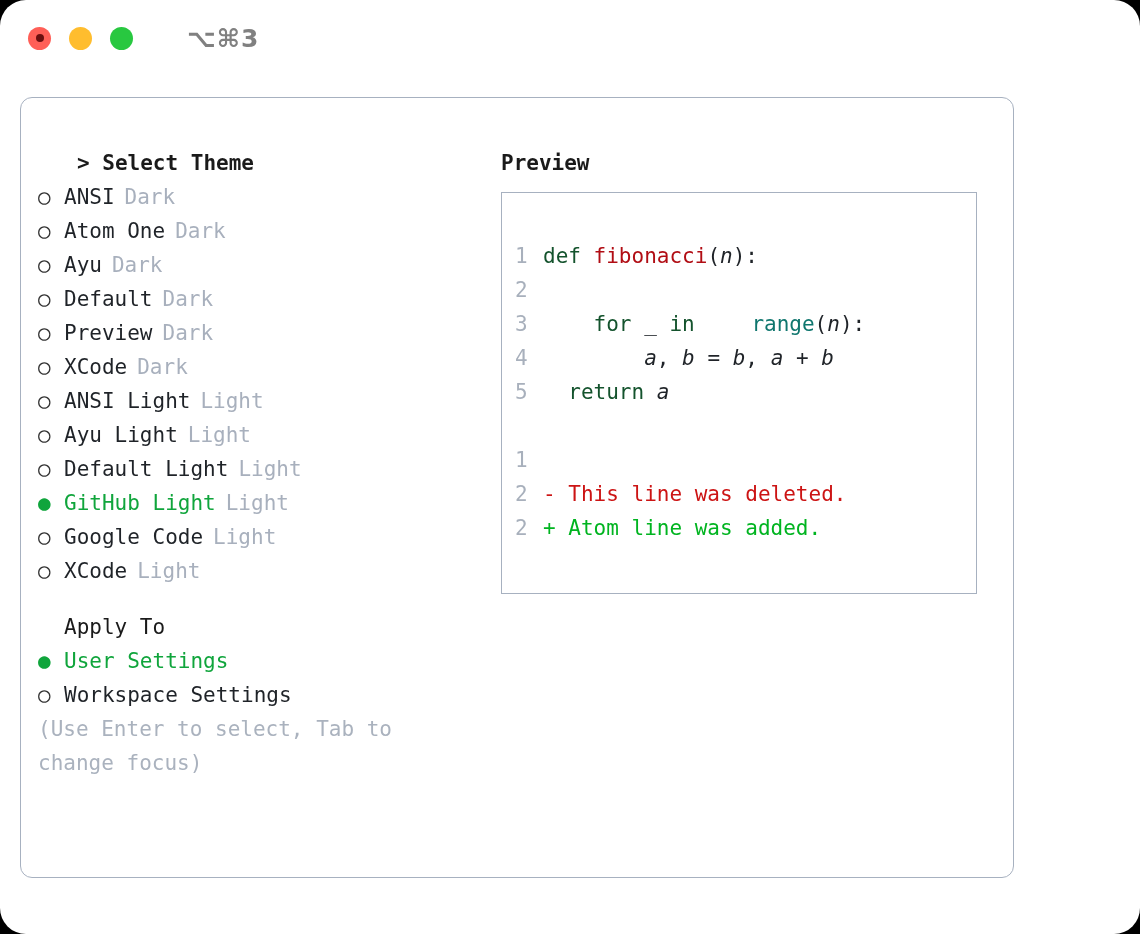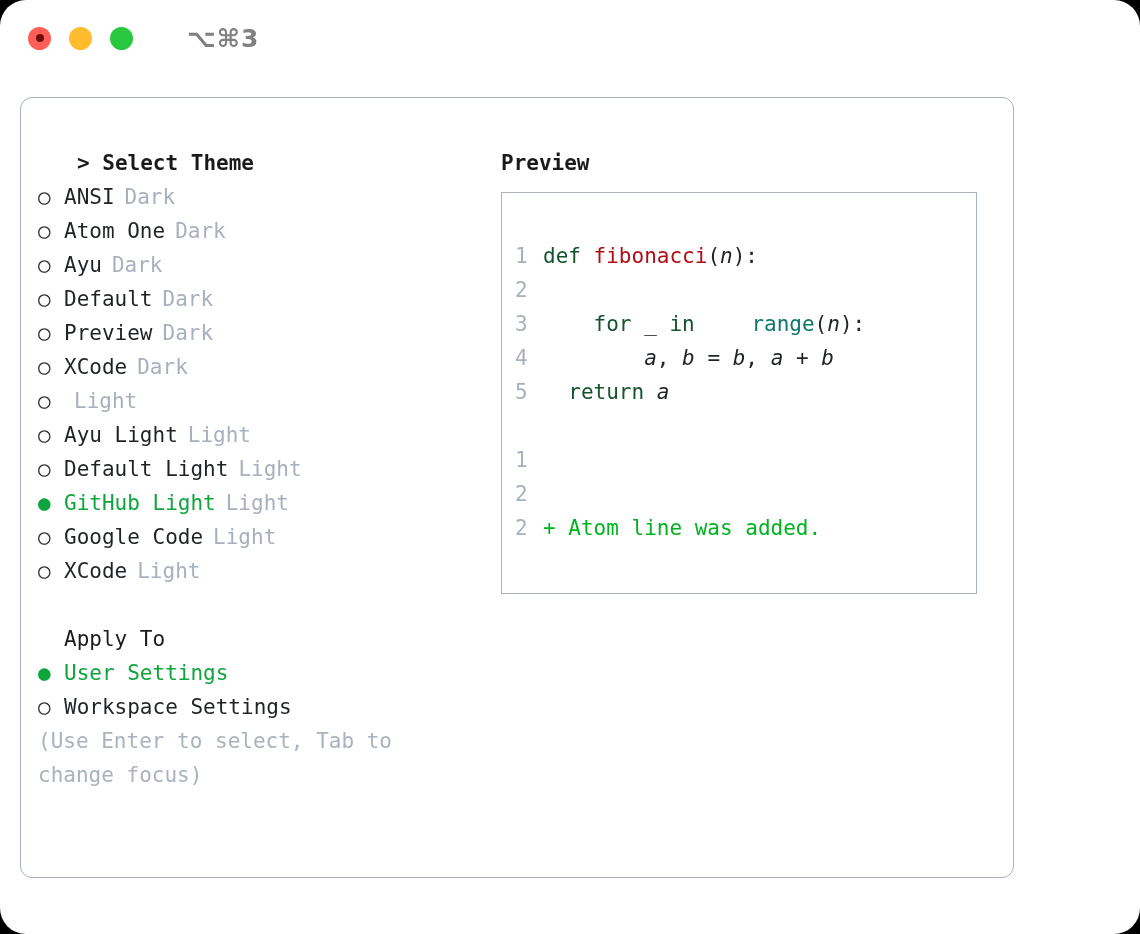--- a/index.html
+++ b/index.html
@@ -127,21 +127,21 @@
     flex: 0 0 26px;
     font-size: 21px;
     color: #333333;
   }
   .opt-bullet.sel { color: #10a53c; }
   .opt-label { color: #1f2328; }
   .opt-row.selected .opt-label { color: #10a53c; }
   .opt-variant { color: #a8b0bd; margin-left: 10px; }
 
   .subsection {
-    margin-top: 34px;
+    margin-top: 22px;
   }
   .subsection-title {
     font-size: 21px;
     color: #1a1a1a;
     line-height: 34px;
     padding-left: 26px;
     white-space: pre;
   }
 
   .hint {
@@ -228,21 +228,21 @@
 
       <div class="left-col">
         <div class="section-title">&gt; Select Theme</div>
         <div id="theme-list">
             <div class="opt-row"><span class="opt-bullet">○</span><span class="opt-label">ANSI</span><span class="opt-variant">Dark</span></div>
             <div class="opt-row"><span class="opt-bullet">○</span><span class="opt-label">Atom One</span><span class="opt-variant">Dark</span></div>
             <div class="opt-row"><span class="opt-bullet">○</span><span class="opt-label">Ayu</span><span class="opt-variant">Dark</span></div>
             <div class="opt-row"><span class="opt-bullet">○</span><span class="opt-label">Default</span><span class="opt-variant">Dark</span></div>
             <div class="opt-row"><span class="opt-bullet">○</span><span class="opt-label">Preview</span><span class="opt-variant">Dark</span></div>
             <div class="opt-row"><span class="opt-bullet">○</span><span class="opt-label">XCode</span><span class="opt-variant">Dark</span></div>
-            <div class="opt-row"><span class="opt-bullet">○</span><span class="opt-variant">Light</span></div>
+            <div class="opt-row"><span class="opt-bullet">○</span><span class="opt-label">ANSI Light</span><span class="opt-variant">Light</span></div>
             <div class="opt-row"><span class="opt-bullet">○</span><span class="opt-label">Ayu Light</span><span class="opt-variant">Light</span></div>
             <div class="opt-row"><span class="opt-bullet">○</span><span class="opt-label">Default Light</span><span class="opt-variant">Light</span></div>
             <div class="opt-row selected"><span class="opt-bullet sel">●</span><span class="opt-label">GitHub Light</span><span class="opt-variant">Light</span></div>
             <div class="opt-row"><span class="opt-bullet">○</span><span class="opt-label">Google Code</span><span class="opt-variant">Light</span></div>
             <div class="opt-row"><span class="opt-bullet">○</span><span class="opt-label">XCode</span><span class="opt-variant">Light</span></div>
           </div>
 
         <div class="subsection">
           <div class="subsection-title">Apply To</div>
           <div id="apply-list">
@@ -261,21 +261,21 @@
             <div id="code-lines">
                 <div class="code-line"><span class="lineno">1</span><span class="code-text"><span class="tok-kw">def </span><span class="tok-fn">fibonacci</span><span class="tok-punc">(</span><span class="tok-var">n</span><span class="tok-punc">):</span></span></div>
                 <div class="code-line"><span class="lineno">2</span></div>
                 <div class="code-line"><span class="lineno">3</span><span class="code-text"><span class="tok-kw">    for </span><span class="tok-punc">_</span><span class="tok-kw"> in </span><span class="tok-bi">range</span><span class="tok-punc">(</span><span class="tok-var">n</span><span class="tok-punc">):</span></span></div>
                 <div class="code-line"><span class="lineno">4</span><span class="code-text"><span class="tok-punc">        </span><span class="tok-var">a</span><span class="tok-punc">, </span><span class="tok-var">b</span><span class="tok-punc"> = </span><span class="tok-var">b</span><span class="tok-punc">, </span><span class="tok-var">a</span><span class="tok-punc"> + </span><span class="tok-var">b</span></span></div>
                 <div class="code-line"><span class="lineno">5</span><span class="code-text"><span class="tok-kw">  return </span><span class="tok-var">a</span></span></div>
               </div>
             <div class="blank-line"></div>
             <div id="diff-lines">
                 <div class="code-line"><span class="lineno">1</span></div>
-                <div class="code-line"><span class="lineno">2</span></div>
+                <div class="code-line"><span class="lineno">2</span><span class="diff-del"><span>-</span><span> This line was deleted.</span></span></div>
                 <div class="code-line"><span class="lineno">2</span><span class="diff-add"><span>+</span><span> Atom line was added.</span></span></div>
               </div>
           </div>
         </div>
       </div>
 
     </div>
   </div>
 </div>
 

